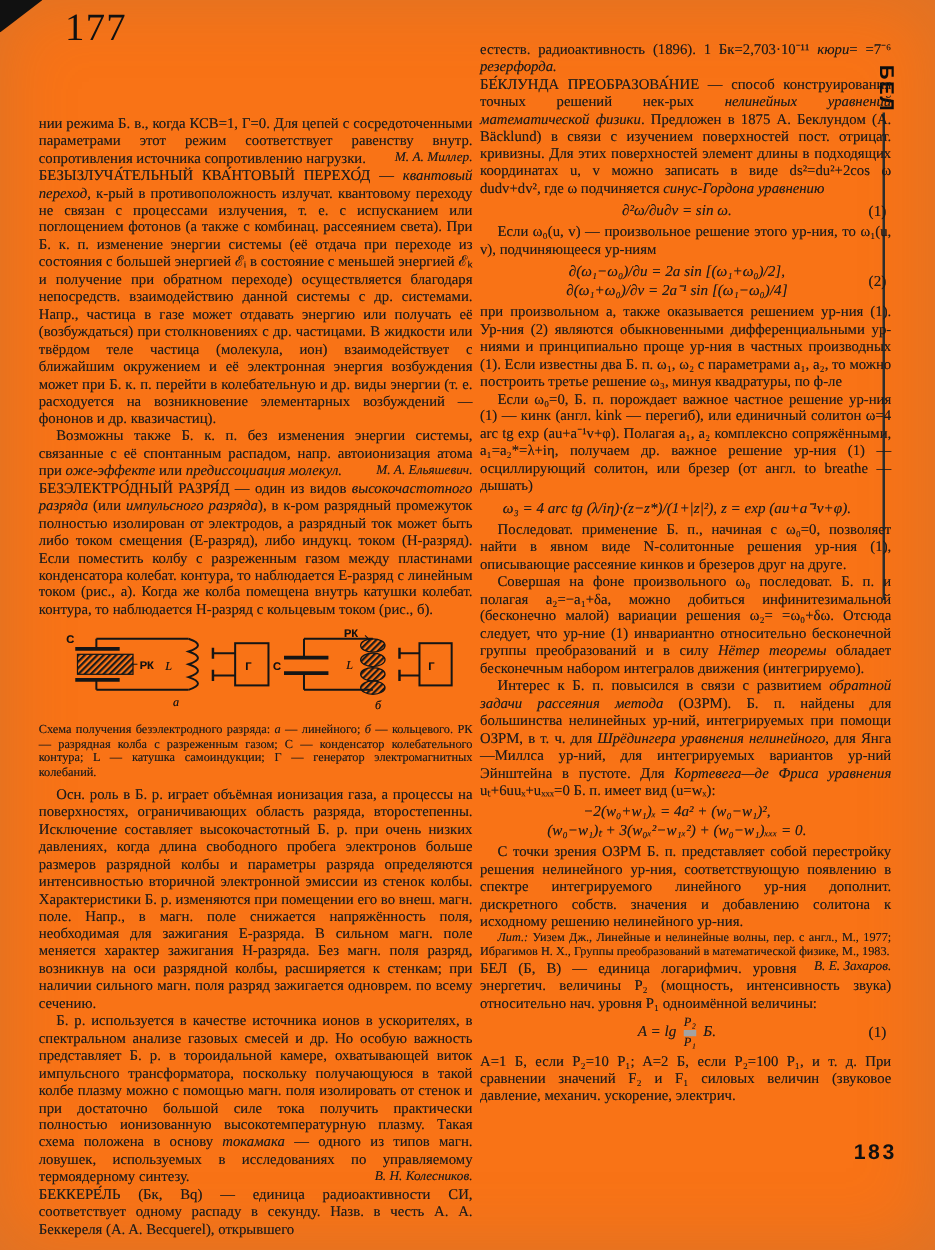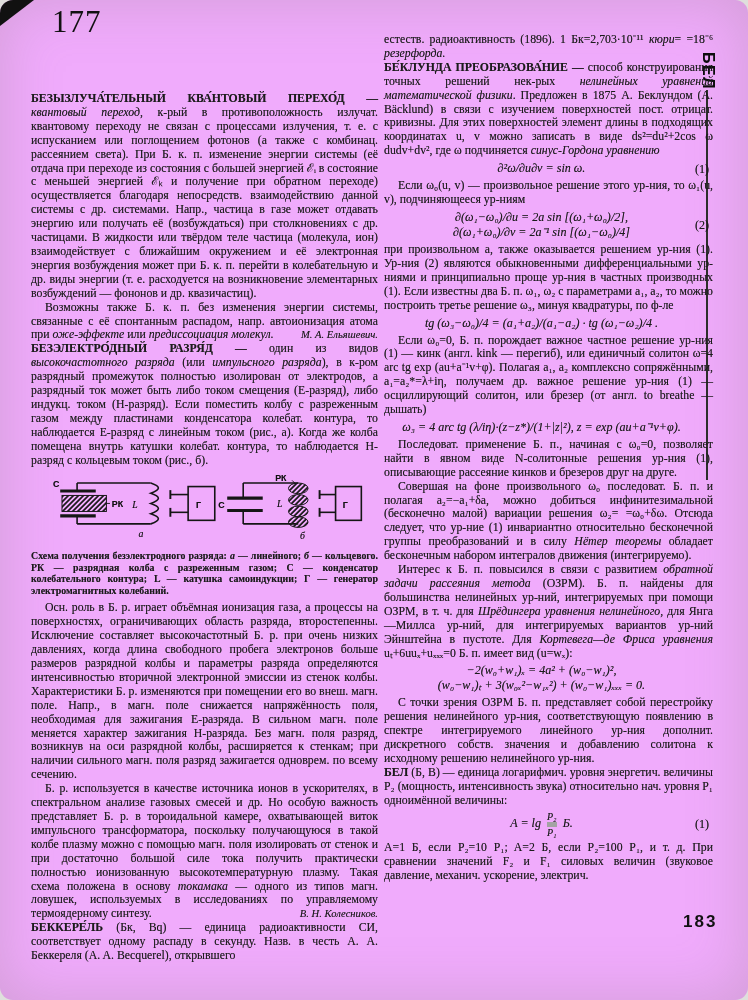--- a/index.html
+++ b/index.html
@@ -1,38 +1,38 @@
 <!DOCTYPE html>
 <html><head>
 <meta charset="utf-8">
 <style>
   html,body{margin:0;padding:0;}
   body{width:748px;height:1000px;background:#dfdfdc;font-family:"Liberation Serif",serif;}
-  .page{position:relative;width:748px;height:1000px;overflow:hidden;background:#f0abfc;
-        box-shadow:inset 0 0 60px rgba(120,115,100,.25);color:#1b1b1b;border-radius:13px;}
+  .page{position:relative;width:748px;height:1000px;overflow:hidden;background:#f97316;
+        box-shadow:inset 0 0 60px rgba(120,115,100,.25);color:#1b1b1b;}
   .corner{position:absolute;left:0;top:0;width:34px;height:26px;background:#111;
           clip-path:polygon(0 0,100% 0,0 100%);}
   .folio-top{position:absolute;left:52px;top:4px;font-size:31px;letter-spacing:1px;color:#111;}
   .folio-bottom{position:absolute;left:683px;top:912px;font-family:"Liberation Sans",sans-serif;
                 font-weight:bold;font-size:17px;letter-spacing:2px;color:#111;}
   .side-tab{position:absolute;left:717px;top:52px;transform:rotate(90deg);transform-origin:0 0;
             font-family:"Liberation Sans",sans-serif;font-weight:bold;font-size:16px;
             letter-spacing:1.5px;color:#0d0d0d;}
   .margin-rule{position:absolute;left:706px;top:90px;width:2px;height:390px;background:#2e2e2c;}
   .col{position:absolute;text-align:justify;font-size:11.8px;line-height:13.9px;
        color:#1c1c1c;text-shadow:0 0 .4px rgba(20,20,20,.5);}
   #col-left{left:31px;top:92px;width:347px;}
   #col-right{left:384px;top:33px;width:329px;}
   .para{margin:0;text-indent:14px;}
   .para.noind{text-indent:0;}
   .para.lit{font-size:9.8px;line-height:11.4px;text-indent:14px;}
-  .bd{font-weight:bold;}
+  .bd{font-weight:normal;}
   .it{font-style:italic;}
   .sig{float:right;font-style:italic;font-size:10.6px;}
-  .caption{font-size:9.9px;line-height:11.5px;margin:2px 0 5px;text-align:justify;font-weight:bold;}
+  .caption{font-size:9.9px;line-height:11.5px;margin:2px 0 5px;text-align:justify;}
   .eq{position:relative;margin:3px 14px 3px 0;text-align:center;font-style:italic;
       font-size:12.1px;line-height:15px;}
   .eq .eq-num{position:absolute;right:-10px;top:50%;transform:translateY(-50%);font-style:normal;}
   .frac{display:inline-flex;flex-direction:column;vertical-align:middle;
         font-size:10px;line-height:1.1;text-align:left;margin:0 3px;}
   .frac .den{border-top:5px solid #a3a3a3;}
   #figure-art{display:none;text-align:center;margin:3px 0 2px;}
   #figure-art svg{display:inline-block;}
   .fig-lbl{font-family:"Liberation Sans",sans-serif;font-weight:bold;font-size:10px;fill:#111;}
   .fig-lbl-it{font-style:italic;font-family:"Liberation Serif",serif;font-size:11px;fill:#111;}
@@ -41,20 +41,21 @@
 <body>
 
 <div class="page">
   <div class="corner"></div>
   <div class="folio-top">177</div>
   <div class="margin-rule"></div>
   <div class="side-tab">БЕЛ</div>
   <div class="folio-bottom">183</div>
 
   <div id="col-left" class="col">
+      <div class="para noind"><span>нии режима Б. в., когда КСВ=1, Г=0. Для цепей с сосредоточенными параметрами этот режим соответствует равенству внутр. сопротивления источника сопротивлению нагрузки.</span><span class="sig">М. А. Миллер.</span></div>
       <div class="para noind"><span class="bd">БЕЗЫЗЛУЧА́ТЕЛЬНЫЙ КВА́НТОВЫЙ ПЕРЕХО́Д — </span><span class="it">квантовый переход</span><span>, к-рый в противоположность излучат. квантовому переходу не связан с процессами излучения, т. е. с испусканием или поглощением фотонов (а также с комбинац. рассеянием света). При Б. к. п. изменение энергии системы (её отдача при переходе из состояния с большей энергией ℰᵢ в состояние с меньшей энергией ℰₖ и получение при обратном переходе) осуществляется благодаря непосредств. взаимодействию данной системы с др. системами. Напр., частица в газе может отдавать энергию или получать её (возбуждаться) при столкновениях с др. частицами. В жидкости или твёрдом теле частица (молекула, ион) взаимодействует с ближайшим окружением и её электронная энергия возбуждения может при Б. к. п. перейти в колебательную и др. виды энергии (т. е. расходуется на возникновение элементарных возбуждений — фононов и др. квазичастиц).</span></div>
       <div class="para"><span>Возможны также Б. к. п. без изменения энергии системы, связанные с её спонтанным распадом, напр. автоионизация атома при </span><span class="it">оже-эффекте</span><span> или </span><span class="it">предиссоциация молекул.</span><span class="sig">М. А. Ельяшевич.</span></div>
       <div class="para noind"><span class="bd">БЕЗЭЛЕКТРО́ДНЫЙ РАЗРЯ́Д — </span><span>один из видов </span><span class="it">высокочастотного разряда</span><span> (или </span><span class="it">импульсного разряда</span><span>), в к-ром разрядный промежуток полностью изолирован от электродов, а разрядный ток может быть либо током смещения (Е-разряд), либо индукц. током (Н-разряд). Если поместить колбу с разреженным газом между пластинами конденсатора колебат. контура, то наблюдается Е-разряд с линейным током (рис., а). Когда же колба помещена внутрь катушки колебат. контура, то наблюдается Н-разряд с кольцевым током (рис., б).</span></div>
       <div id="figure-art" style="display: block;">
     <svg width="318" height="74" viewBox="0 0 358 80">
       <defs>
         <pattern id="h" patternUnits="userSpaceOnUse" width="4" height="4" patternTransform="rotate(45)">
           <line x1="1" y1="0" x2="1" y2="4" stroke="#1b1b1b" stroke-width="2"></line>
         </pattern>
       </defs>
@@ -105,34 +106,34 @@
       <text class="fig-lbl" x="334" y="41" font-size="12">Г</text>
       <text class="fig-lbl-it" x="286" y="76">б</text>
     </svg>
   </div>
       <div class="caption"><span>Схема получения безэлектродного разряда: </span><span class="it">а</span><span> — линейного; </span><span class="it">б</span><span> — кольцевого. РК — разрядная колба с разреженным газом; С — конденсатор колебательного контура; L — катушка самоиндукции; Г — генератор электромагнитных колебаний.</span></div>
       <div class="para"><span>Осн. роль в Б. р. играет объёмная ионизация газа, а процессы на поверхностях, ограничивающих область разряда, второстепенны. Исключение составляет высокочастотный Б. р. при очень низких давлениях, когда длина свободного пробега электронов больше размеров разрядной колбы и параметры разряда определяются интенсивностью вторичной электронной эмиссии из стенок колбы. Характеристики Б. р. изменяются при помещении его во внеш. магн. поле. Напр., в магн. поле снижается напряжённость поля, необходимая для зажигания Е-разряда. В сильном магн. поле меняется характер зажигания Н-разряда. Без магн. поля разряд, возникнув на оси разрядной колбы, расширяется к стенкам; при наличии сильного магн. поля разряд зажигается одноврем. по всему сечению.</span></div>
       <div class="para"><span>Б. р. используется в качестве источника ионов в ускорителях, в спектральном анализе газовых смесей и др. Но особую важность представляет Б. р. в тороидальной камере, охватывающей виток импульсного трансформатора, поскольку получающуюся в такой колбе плазму можно с помощью магн. поля изолировать от стенок и при достаточно большой силе тока получить практически полностью ионизованную высокотемпературную плазму. Такая схема положена в основу </span><span class="it">токамака</span><span> — одного из типов магн. ловушек, используемых в исследованиях по управляемому термоядерному синтезу.</span><span class="sig">В. Н. Колесников.</span></div>
       <div class="para noind"><span class="bd">БЕККЕРЕ́ЛЬ</span><span> (Бк, Bq) — единица радиоактивности СИ, соответствует одному распаду в секунду. Назв. в честь А. А. Беккереля (A. A. Becquerel), открывшего</span></div>
     </div>
   <div id="col-right" class="col">
-      <div class="para noind"><span>естеств. радиоактивность (1896). 1 Бк=2,703·10⁻¹¹ </span><span class="it">кюри</span><span>= =18⁻⁶ </span><span class="it">резерфорда.</span></div>
+      <div class="para noind"><span>естеств. радиоактивность (1896). 1 Бк=2,703·10⁻¹¹ </span><span class="it">кюри</span><span>= =7⁻⁶ </span><span class="it">резерфорда.</span></div>
       <div class="para noind"><span class="bd">БЕ́КЛУНДА ПРЕОБРАЗОВА́НИЕ — </span><span>способ конструирования точных решений нек-рых </span><span class="it">нелинейных уравнений математической физики</span><span>. Предложен в 1875 А. Беклундом (A. Bäcklund) в связи с изучением поверхностей пост. отрицат. кривизны. Для этих поверхностей элемент длины в подходящих координатах u, v можно записать в виде ds²=du²+2cos ω dudv+dv², где ω подчиняется </span><span class="it">синус-Гордона уравнению</span></div>
       <div class="eq"><span class="eq-body"><div>∂²ω/∂u∂v = sin ω.</div></span><span class="eq-num">(1)</span></div>
       <div class="para"><span>Если ω₀(u, v) — произвольное решение этого ур-ния, то ω₁(u, v), подчиняющееся ур-ниям</span></div>
       <div class="eq"><span class="eq-body"><div>∂(ω₁−ω₀)/∂u = 2a sin [(ω₁+ω₀)/2],</div><div>∂(ω₁+ω₀)/∂v = 2a⁻¹ sin [(ω₁−ω₀)/4]</div></span><span class="eq-num">(2)</span></div>
       <div class="para noind"><span>при произвольном a, также оказывается решением ур-ния (1). Ур-ния (2) являются обыкновенными дифференциальными ур-ниями и принципиально проще ур-ния в частных производных (1). Если известны два Б. п. ω₁, ω₂ с параметрами a₁, a₂, то можно построить третье решение ω₃, минуя квадратуры, по ф-ле</span></div>
-      <div class="eq"><span class="eq-body"><div>tg (ω₃−ω₀)/4 = (a₁+a₂)/(a₁−a₂) · tg (ω₁−ω₂)/4 .</div></span></div>
       <div class="para"><span>Если ω₀=0, Б. п. порождает важное частное решение ур-ния (1) — кинк (англ. kink — перегиб), или единичный солитон ω=4 arc tg exp (au+a⁻¹v+φ). Полагая a₁, a₂ комплексно сопряжёнными, a₁=a₂*=λ+iη, получаем др. важное решение ур-ния (1) — осциллирующий солитон, или брезер (от англ. to breathe — дышать)</span></div>
       <div class="eq"><span class="eq-body"><div>ω₃ = 4 arc tg (λ/iη)·(z−z*)/(1+|z|²),   z = exp (au+a⁻¹v+φ).</div></span></div>
       <div class="para"><span>Последоват. применение Б. п., начиная с ω₀=0, позволяет найти в явном виде N-солитонные решения ур-ния (1), описывающие рассеяние кинков и брезеров друг на друге.</span></div>
       <div class="para"><span>Совершая на фоне произвольного ω₀ последоват. Б. п. и полагая a₂=−a₁+δa, можно добиться инфинитезимальной (бесконечно малой) вариации решения ω₂= =ω₀+δω. Отсюда следует, что ур-ние (1) инвариантно относительно бесконечной группы преобразований и в силу </span><span class="it">Нётер теоремы</span><span> обладает бесконечным набором интегралов движения (интегрируемо).</span></div>
       <div class="para"><span>Интерес к Б. п. повысился в связи с развитием </span><span class="it">обратной задачи рассеяния метода</span><span> (ОЗРМ). Б. п. найдены для большинства нелинейных ур-ний, интегрируемых при помощи ОЗРМ, в т. ч. для </span><span class="it">Шрёдингера уравнения нелинейного</span><span>, для Янга—Миллса ур-ний, для интегрируемых вариантов ур-ний Эйнштейна в пустоте. Для </span><span class="it">Кортевега—де Фриса уравнения</span><span> uₜ+6uuₓ+uₓₓₓ=0 Б. п. имеет вид (u=wₓ):</span></div>
       <div class="eq"><span class="eq-body"><div>−2(w₀+w₁)ₓ = 4a² + (w₀−w₁)²,</div><div>(w₀−w₁)ₜ + 3(w₀ₓ²−w₁ₓ²) + (w₀−w₁)ₓₓₓ = 0.</div></span></div>
       <div class="para"><span>С точки зрения ОЗРМ Б. п. представляет собой перестройку решения нелинейного ур-ния, соответствующую появлению в спектре интегрируемого линейного ур-ния дополнит. дискретного собств. значения и добавлению солитона к исходному решению нелинейного ур-ния.</span></div>
+      <div class="para lit noind"><span class="it">Лит.:</span><span> Уизем Дж., Линейные и нелинейные волны, пер. с англ., М., 1977; Ибрагимов Н. Х., Группы преобразований в математической физике, М., 1983.</span><span class="sig">В. Е. Захаров.</span></div>
       <div class="para noind"><span class="bd">БЕЛ</span><span> (Б, B) — единица логарифмич. уровня энергетич. величины P₂ (мощность, интенсивность звука) относительно нач. уровня P₁ одноимённой величины:</span></div>
       <div class="eq"><span class="eq-body">A = lg <span class="frac">
             <span class="num">P₂</span>
             <span class="den">P₁</span>
           </span> Б.</span><span class="eq-num">(1)</span></div>
       <div class="para noind"><span>A=1 Б, если P₂=10 P₁; A=2 Б, если P₂=100 P₁, и т. д. При сравнении значений F₂ и F₁ силовых величин (звуковое давление, механич. ускорение, электрич.</span></div>
     </div>
 
 </div>
 

